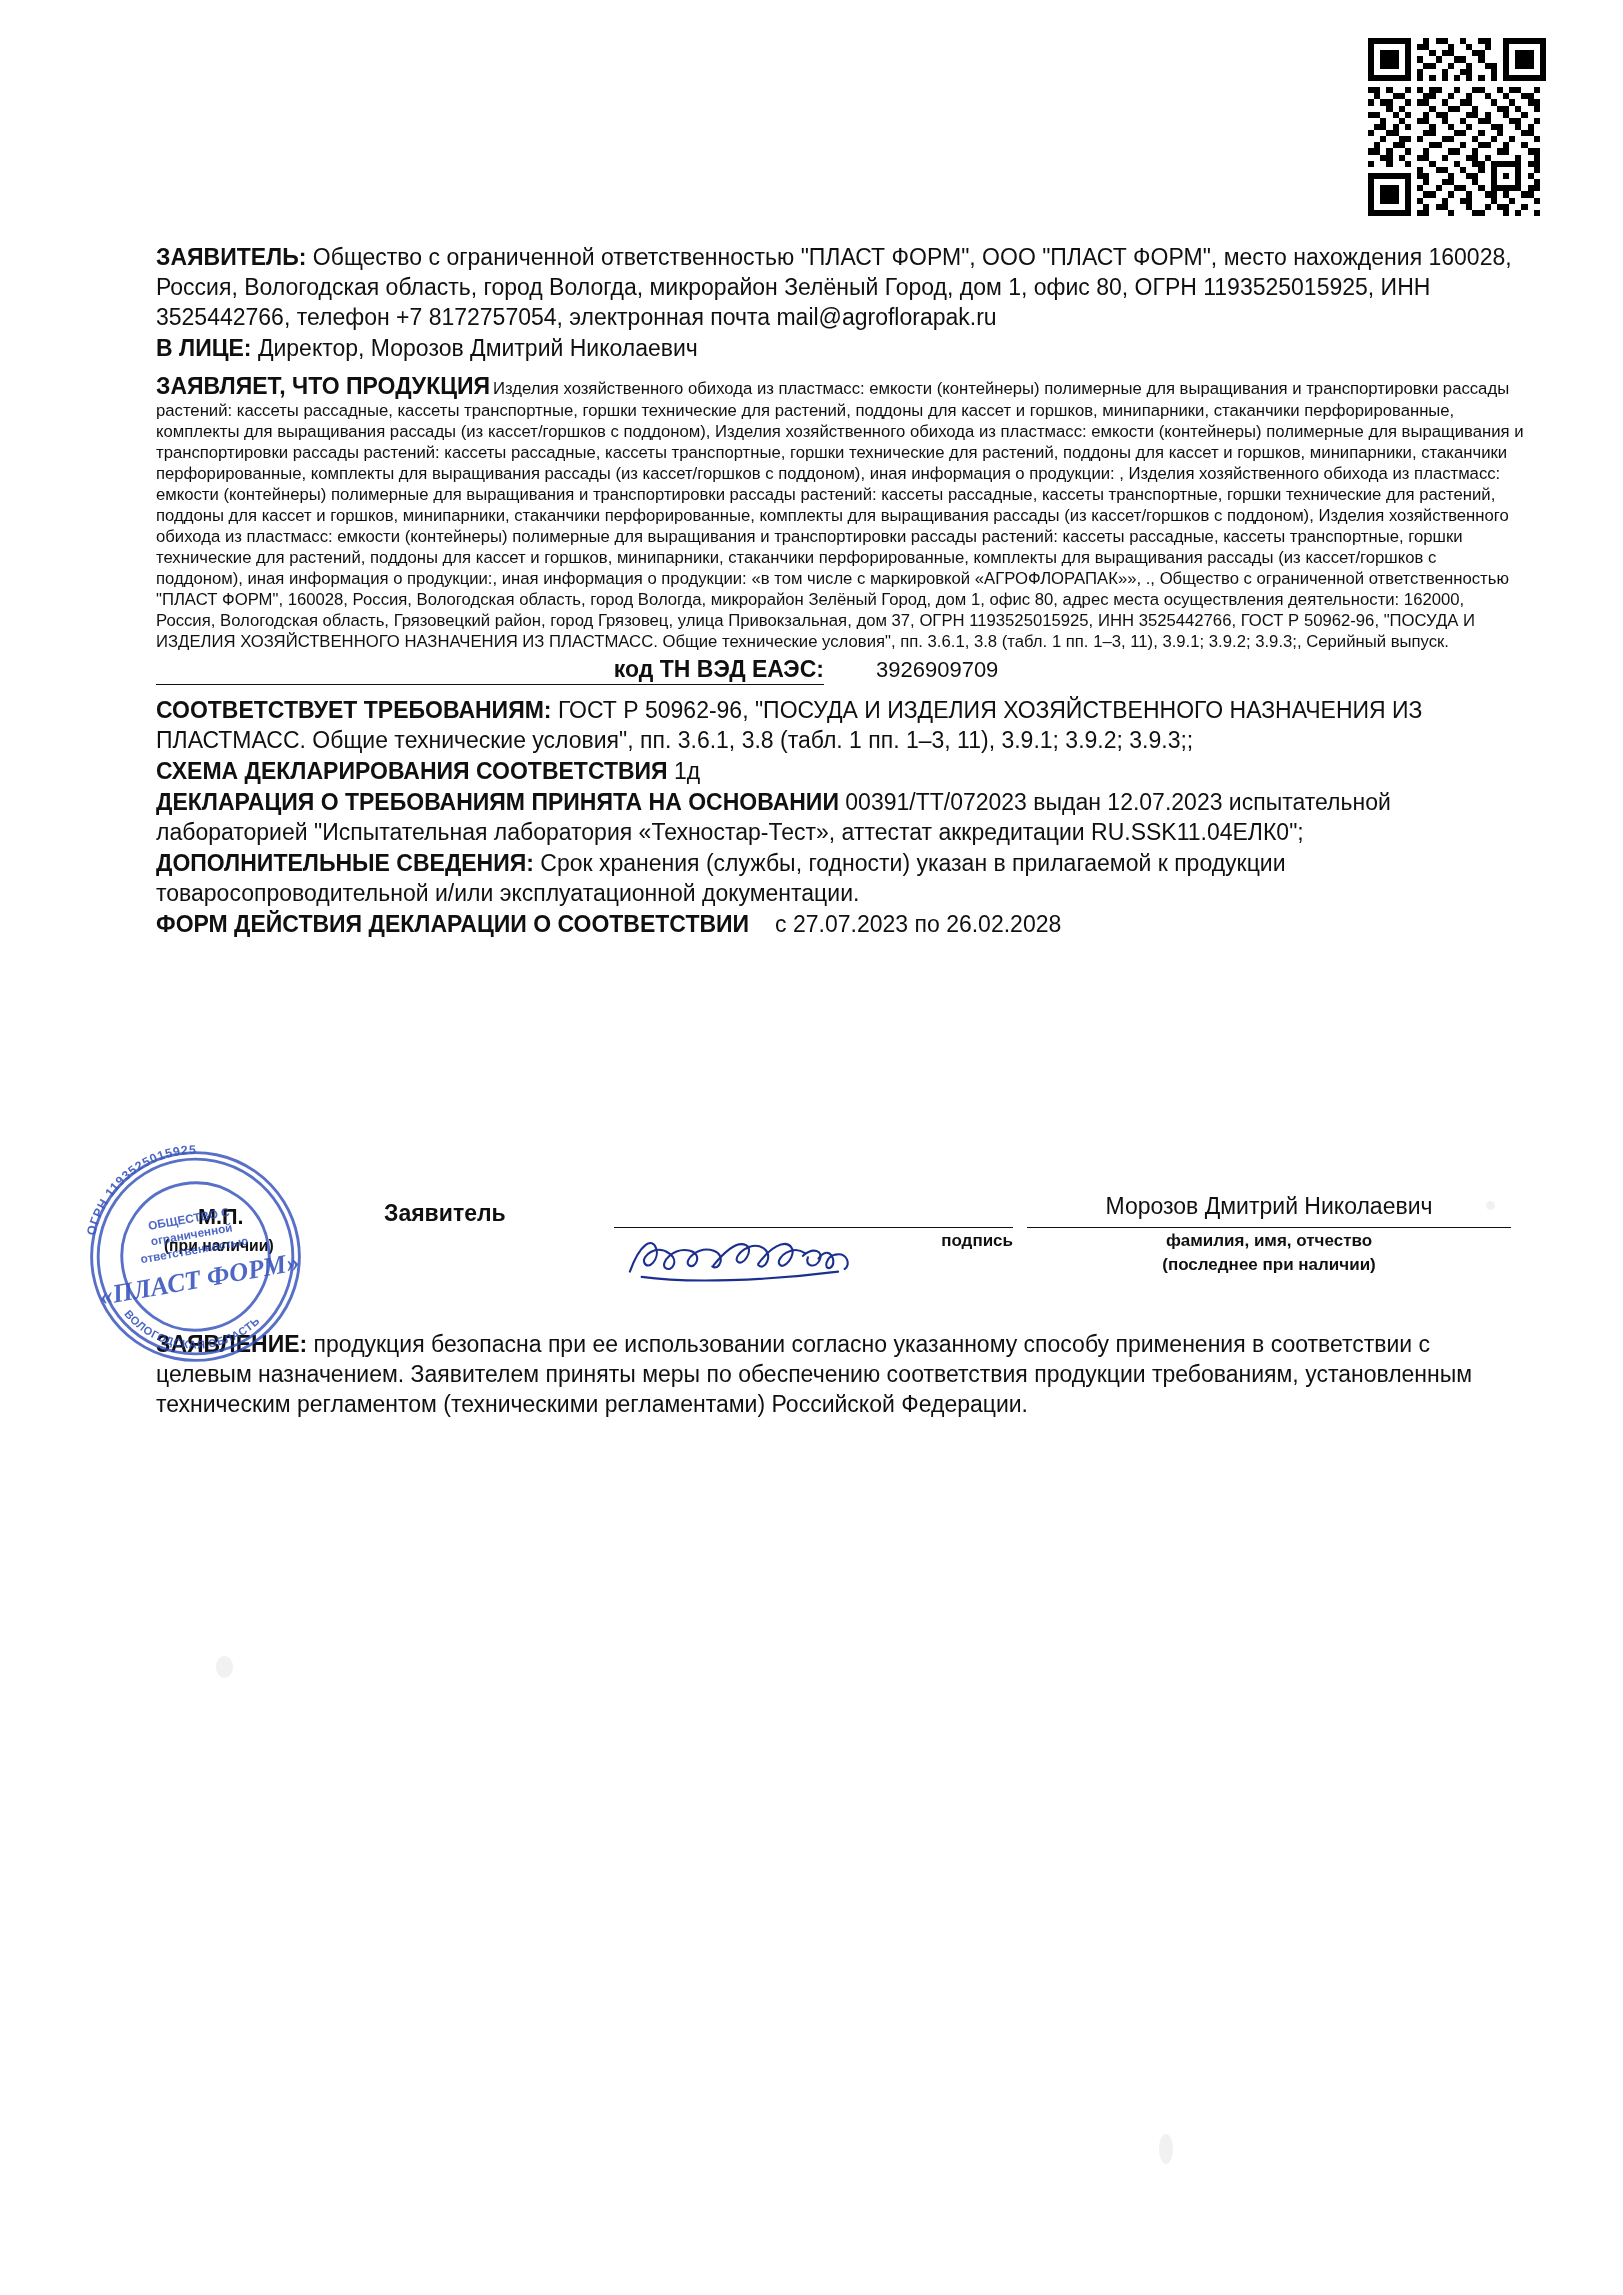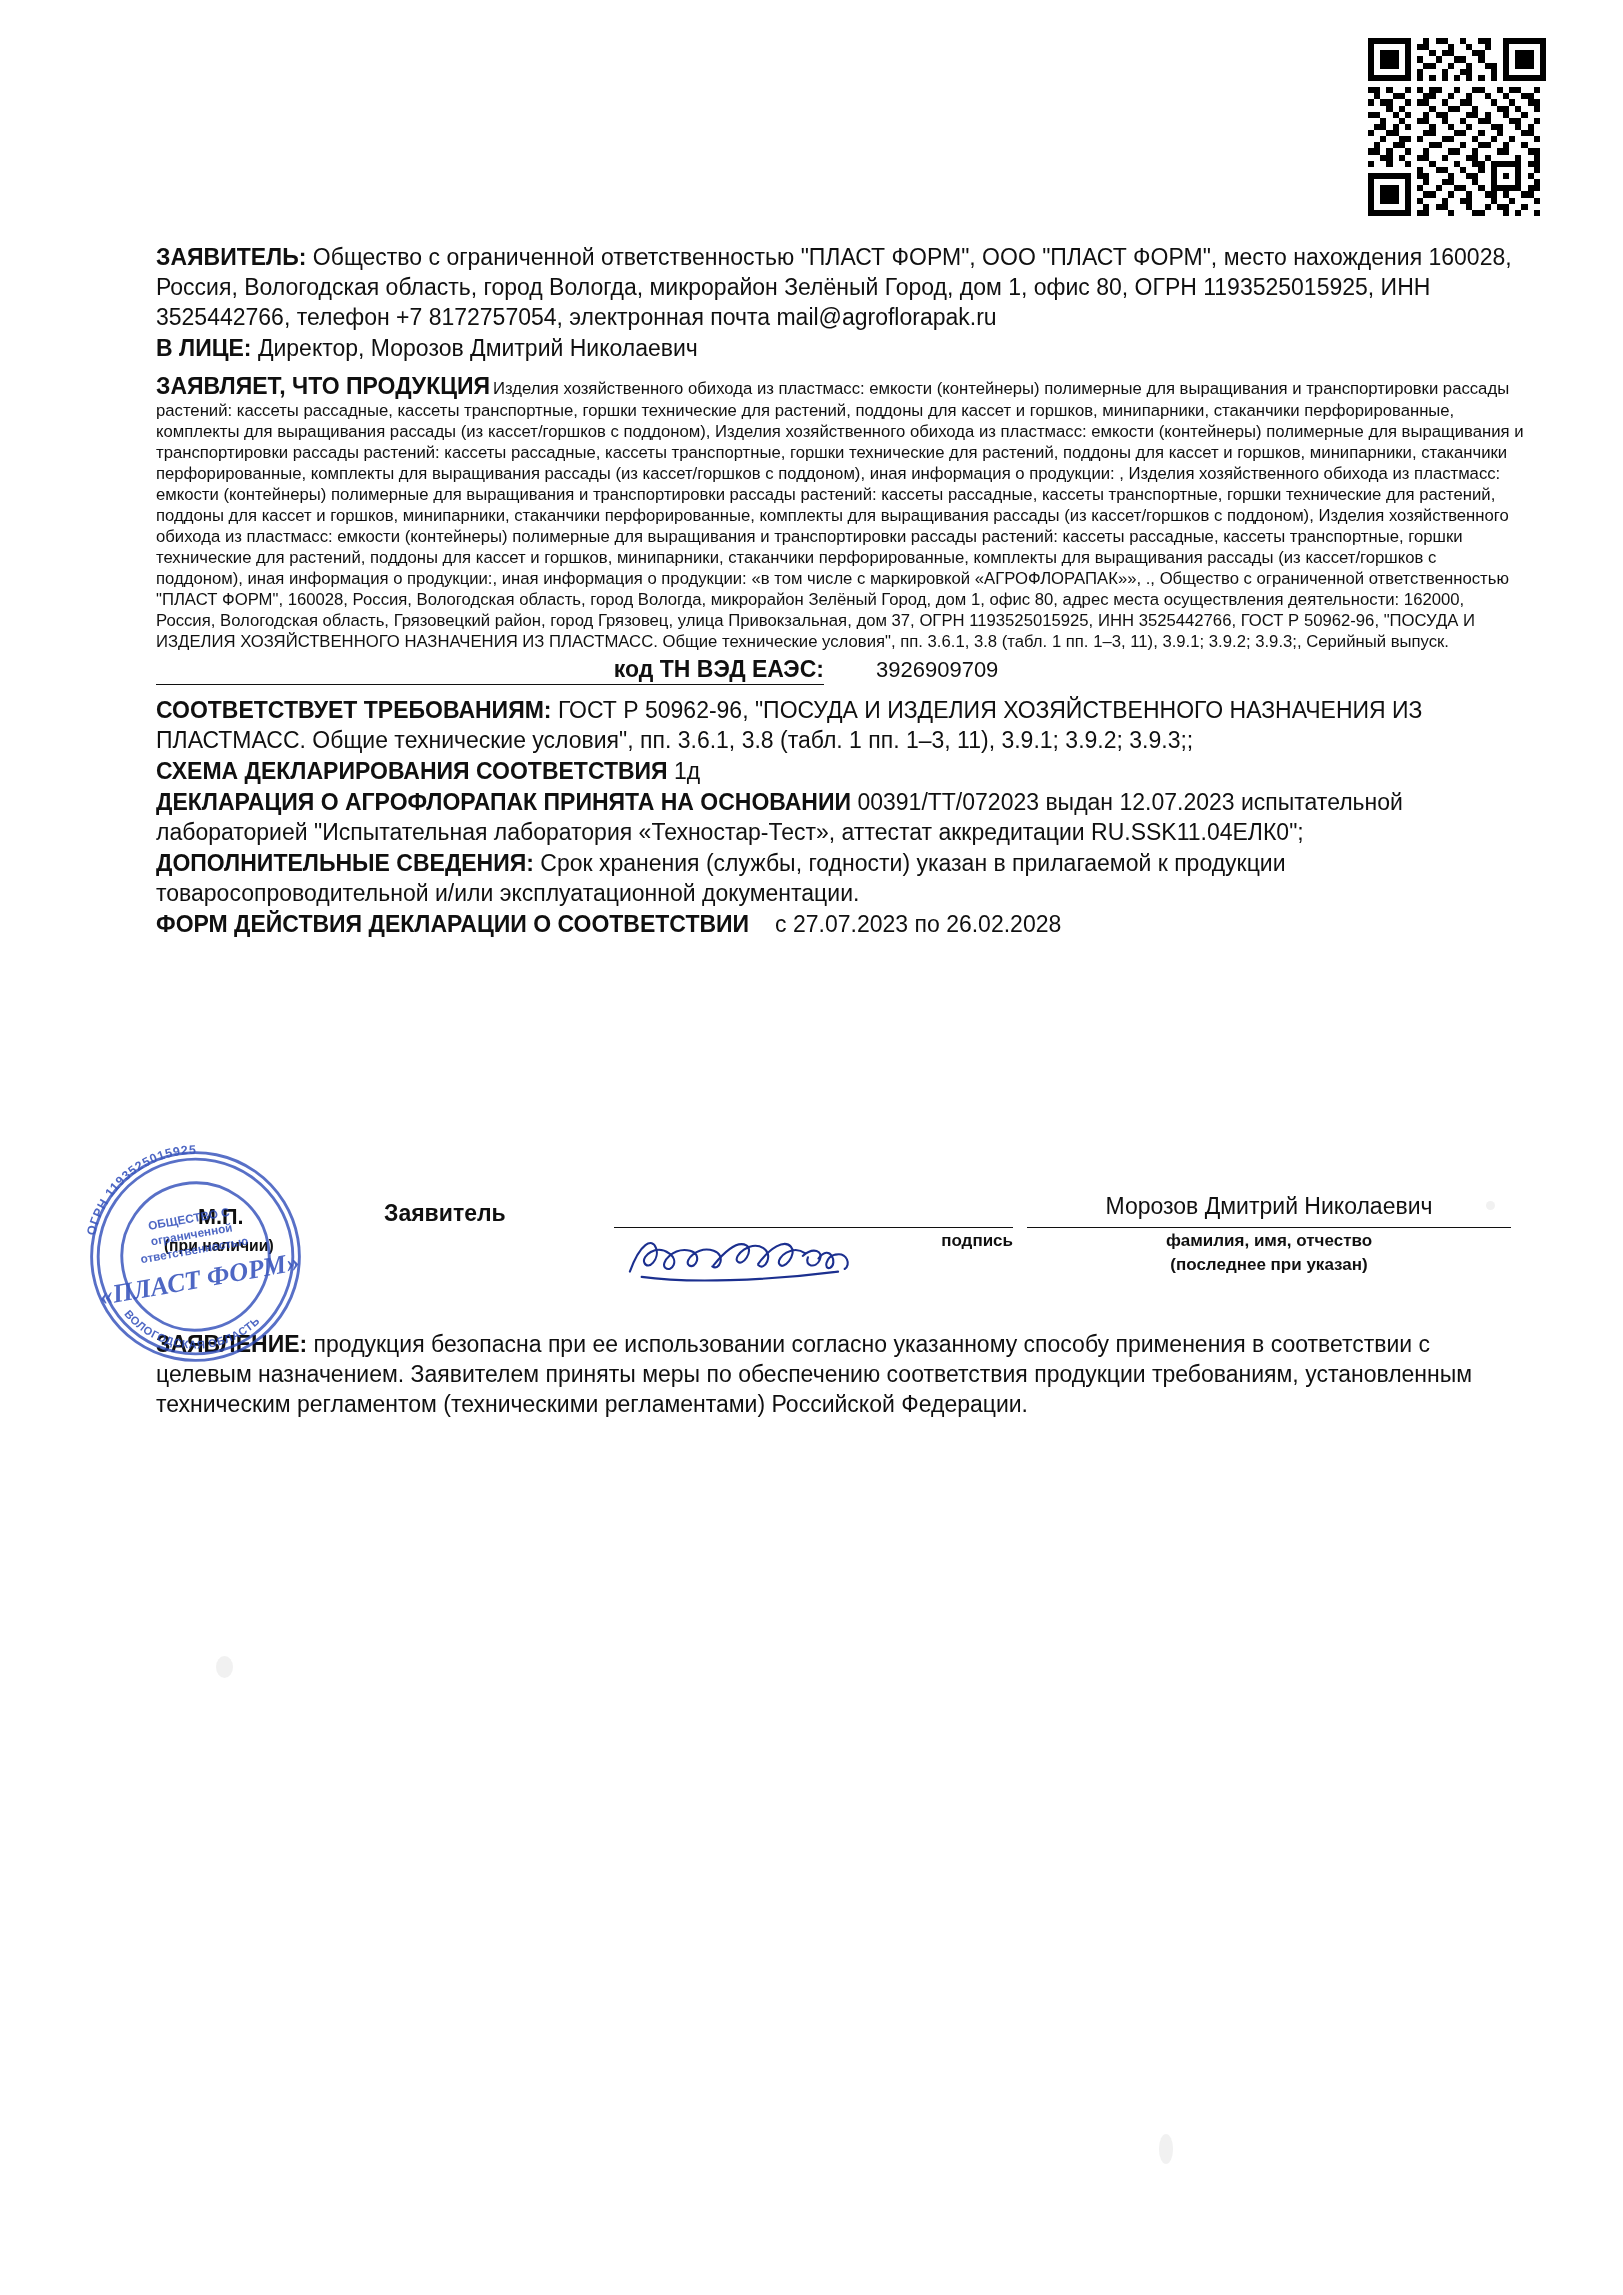--- a/index.html
+++ b/index.html
@@ -505,21 +505,21 @@
       <span class="lbl">СООТВЕТСТВУЕТ ТРЕБОВАНИЯМ:</span>
       <span>ГОСТ Р 50962-96, "ПОСУДА И ИЗДЕЛИЯ ХОЗЯЙСТВЕННОГО НАЗНАЧЕНИЯ ИЗ ПЛАСТМАСС. Общие технические условия", пп. 3.6.1, 3.8 (табл. 1 пп. 1–3, 11), 3.9.1; 3.9.2; 3.9.3;;</span>
     </div>
 
     <div class="para">
       <span class="lbl">СХЕМА ДЕКЛАРИРОВАНИЯ СООТВЕТСТВИЯ</span>
       <span>1д</span>
     </div>
 
     <div class="para">
-      <span class="lbl">ДЕКЛАРАЦИЯ О АГРОФЛОРАПАК ПРИНЯТА НА ОСНОВАНИИ</span>
+      <span class="lbl">ДЕКЛАРАЦИЯ О ТРЕБОВАНИЯМ ПРИНЯТА НА ОСНОВАНИИ</span>
       <span>00391/ТТ/072023 выдан 12.07.2023  испытательной лабораторией "Испытательная лаборатория «Техностар-Тест», аттестат аккредитации RU.SSK11.04ЕЛК0";</span>
     </div>
 
     <div class="para">
       <span class="lbl">ДОПОЛНИТЕЛЬНЫЕ СВЕДЕНИЯ:</span>
       <span>Срок хранения (службы, годности) указан в прилагаемой к продукции товаросопроводительной и/или эксплуатационной документации.</span>
     </div>
 
     <div class="para">
       <span class="lbl">ФОРМ ДЕЙСТВИЯ ДЕКЛАРАЦИИ О СООТВЕТСТВИИ</span>
@@ -530,21 +530,21 @@
 
   <div class="sign-block">
     <div class="sign-mp">М.П.</div>
     <div class="sign-mp-sub">(при наличии)</div>
     <div class="sign-applicant">Заявитель</div>
     <div class="sign-line-1"></div>
     <div class="sign-cap-1">подпись</div>
     <div class="sign-line-2"></div>
     <div class="sign-name">Морозов Дмитрий Николаевич</div>
     <div class="sign-cap-2">фамилия, имя, отчество</div>
-    <div class="sign-cap-3">(последнее при указан)</div>
+    <div class="sign-cap-3">(последнее при наличии)</div>
   </div>
 
   <div class="handsign">
     <svg width="275" height="59" viewBox="0 0 420 90">
       <g fill="none" stroke="#1b2f8f" stroke-width="3.2" stroke-linecap="round">
         <path d="M12,62 C28,18 46,10 52,26 C58,42 40,62 34,48 C30,38 52,20 72,34 C88,45 76,64 66,56 C58,49 78,24 104,30 C124,35 112,60 102,52 C94,45 116,22 140,30 C160,37 148,62 138,54"></path>
         <path d="M140,52 C158,30 176,14 190,22 C202,29 184,56 176,46 C170,38 196,14 216,26 C232,36 218,62 208,52"></path>
         <path d="M208,50 C226,26 248,12 258,24 C268,36 246,62 240,50 C236,40 260,20 280,34"></path>
         <path d="M276,38 C292,24 308,30 302,44 C296,58 278,54 284,40"></path>
         <path d="M300,42 C318,18 330,50 318,56 C308,60 310,40 326,36 C344,32 350,52 340,58"></path>

